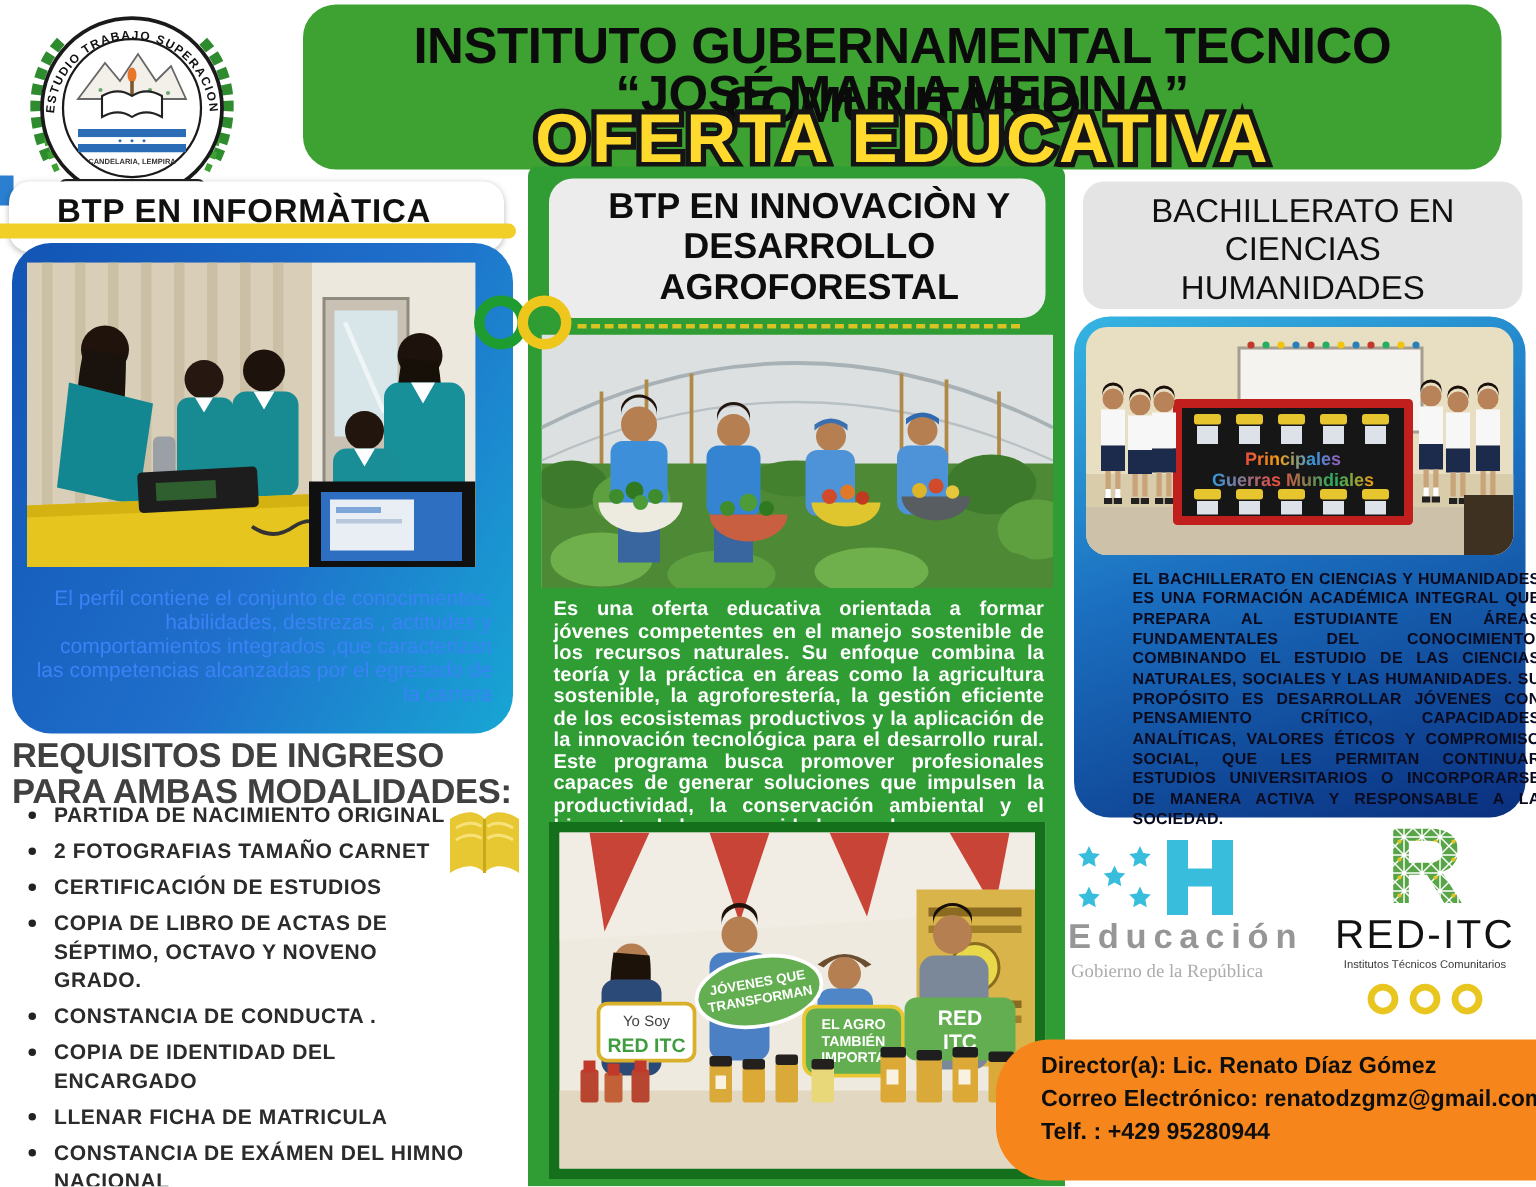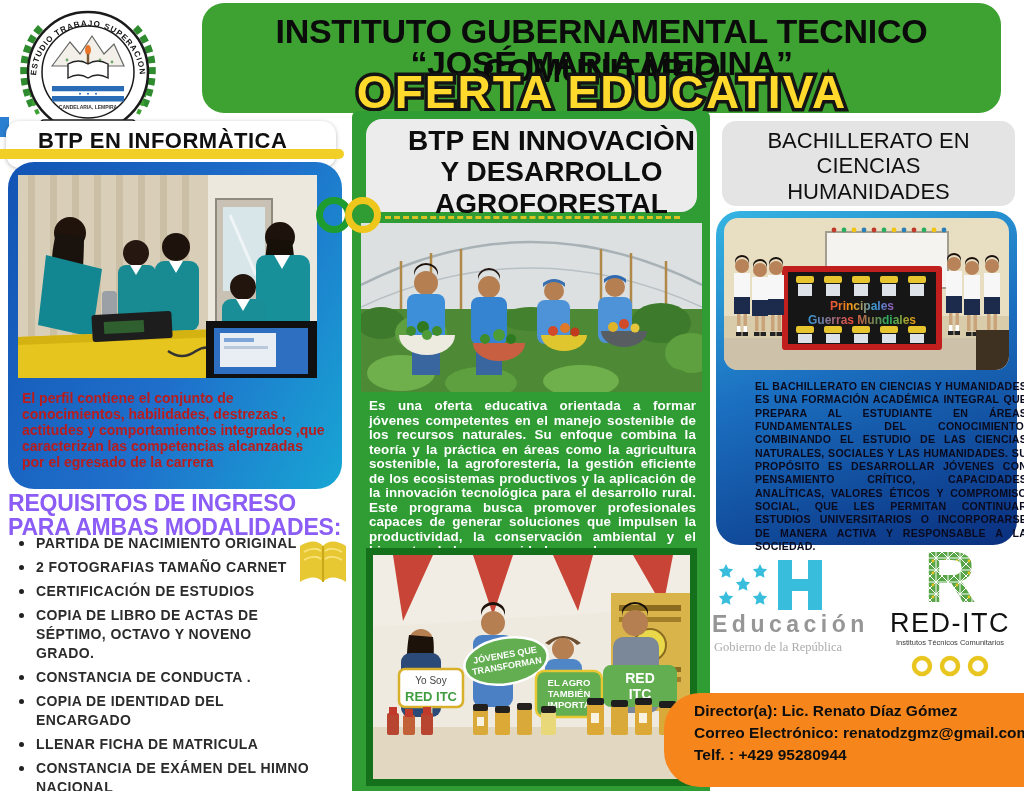--- a/index.html
+++ b/index.html
@@ -19,35 +19,35 @@
   .left-title-box{left:6px;top:121px;width:330px;height:47px;background:#ffffff;border-radius:14px;
                   box-shadow:0 1px 4px rgba(0,0,0,.28);}
   .left-title{left:38px;top:128px;width:300px;font-size:22px;font-weight:bold;color:#101010;letter-spacing:.5px;}
   .left-yellow-bar{left:0;top:149px;width:344px;height:10px;background:#F2CF27;border-radius:0 6px 6px 0;z-index:4;}
   .left-panel{left:8px;top:162px;width:334px;height:327px;border-radius:26px;
               background:linear-gradient(118deg,#1254B4 0%,#1F6FCB 55%,#18A6D4 100%);}
   .photo-lab{left:18px;top:175px;width:299px;height:203px;}
   .ring{width:22px;height:22px;border-radius:50%;z-index:6;background:transparent;}
   .ring-green{left:316px;top:197px;border:7px solid #1E9C30;}
   .ring-yellow{left:345px;top:197px;border:7px solid #EFC61C;}
-  .profile-text{left:22px;top:390px;width:306px;text-align:left;font-size:14px;font-weight:bold;
-                color:#b91c1c;line-height:16px;}
-  .req-title{left:8px;top:491px;width:350px;font-size:23px;font-weight:bold;color:#8b5cf6;
+  .profile-text{left:22px;top:390px;width:306px;text-align:right;font-size:14px;font-weight:normal;
+                color:#3b82f6;line-height:16px;}
+  .req-title{left:8px;top:491px;width:350px;font-size:23px;font-weight:bold;color:#404040;
              line-height:1.06;letter-spacing:-0.2px;}
   .req-list{left:14px;top:534px;width:300px;margin:0;padding:0;list-style:none;}
   .req-list li{position:relative;padding-left:22px;font-size:14px;font-weight:bold;color:#2b2b2b;
                letter-spacing:.4px;line-height:19px;margin-bottom:5px;}
   .req-list li::before{content:"";position:absolute;left:5px;top:7px;width:5px;height:5px;
                border-radius:50%;background:#222;}
   .book-icon{left:296px;top:538px;width:54px;height:50px;z-index:5;}
 
   
   .mid-panel{left:352px;top:111px;width:358px;height:680px;background:#2F9C34;border-radius:6px 6px 0 0;}
   .mid-title-box{left:366px;top:119px;width:331px;height:93px;background:#ECECEC;border-radius:16px;}
-  .mid-title{left:400px;top:125px;width:303px;text-align:center;font-size:28px;font-weight:bold;
+  .mid-title{left:388px;top:125px;width:303px;text-align:center;font-size:24px;font-weight:bold;
              color:#0d0d0d;line-height:1.12;}
   .mid-dash{left:385px;top:216px;width:295px;height:0;border-top:3px dashed #D9C222;}
   .photo-greenhouse{left:361px;top:223px;width:341px;height:169px;}
   .mid-desc{left:369px;top:399px;width:327px;font-size:13.4px;font-weight:bold;color:#ffffff;
             text-align:justify;line-height:1.085;letter-spacing:.1px;}
   .photo-stand{left:366px;top:548px;width:331px;height:238px;border:7px solid #15701C;box-sizing:border-box;background:#e8e2d4;}
 
   
   .right-title-box{left:722px;top:121px;width:293px;height:85px;background:#E4E4E4;border-radius:14px;}
   .right-title{left:742px;top:128px;width:253px;text-align:center;font-size:22px;font-weight:normal;

